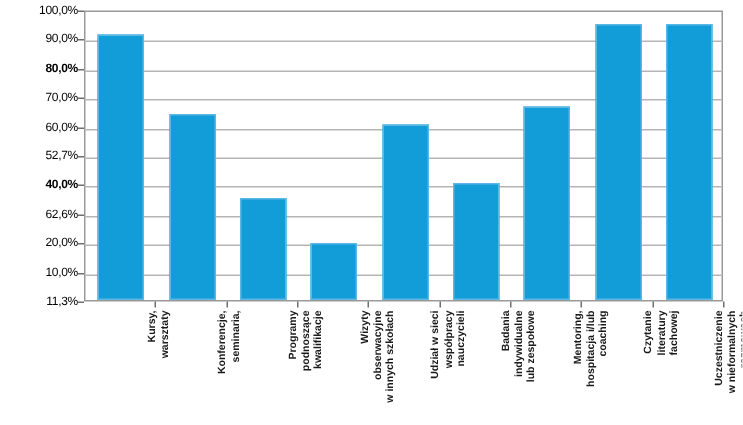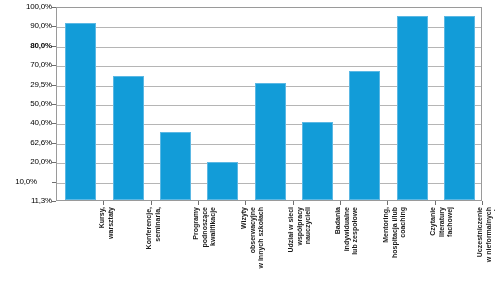--- a/index.html
+++ b/index.html
@@ -116,26 +116,26 @@
 </head>
 <body>
 
 <div id="chart-root">
 
   <div id="y-axis-labels">
       <div class="y-tick-label" style="top: 2px;">100,0%</div>
       <div class="y-tick-label" style="top: 21.4px; padding-left: 40px;">90,0%</div>
       <div class="y-tick-label" style="top: 40.8px; font-weight: bold;">80,0%</div>
       <div class="y-tick-label" style="top: 60.2px;">70,0%</div>
-      <div class="y-tick-label" style="top: 79.6px;">29,5%</div>
-      <div class="y-tick-label" style="top: 99px;">50,0%</div>
-      <div class="y-tick-label" style="top: 118.4px;">40,0%</div>
+      <div class="y-tick-label" style="top: 79.6px;">60,0%</div>
+      <div class="y-tick-label" style="top: 99px;">52,7%</div>
+      <div class="y-tick-label" style="top: 118.4px; font-weight: bold;">40,0%</div>
       <div class="y-tick-label" style="top: 137.8px;">62,6%</div>
       <div class="y-tick-label" style="top: 157.2px;">20,0%</div>
-      <div class="y-tick-label" style="top: 176.6px; text-align: center;">10,0%</div>
+      <div class="y-tick-label" style="top: 176.6px;">10,0%</div>
       <div class="y-tick-label" style="top: 196px;">11,3%</div>
     </div>
 
   <div id="plot-area">
       <div class="gridline" style="top: 19.4px;"></div>
       <div class="gridline" style="top: 38.8px;"></div>
       <div class="gridline" style="top: 58.2px;"></div>
       <div class="gridline" style="top: 77.6px;"></div>
       <div class="gridline" style="top: 97px;"></div>
       <div class="gridline" style="top: 116.4px;"></div>

